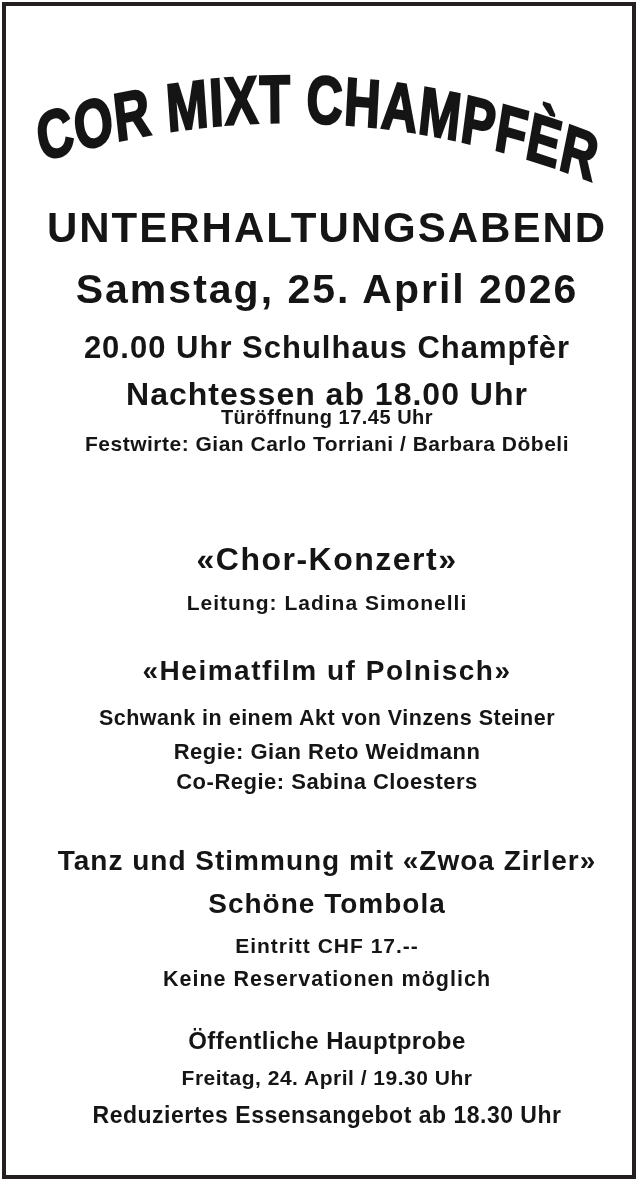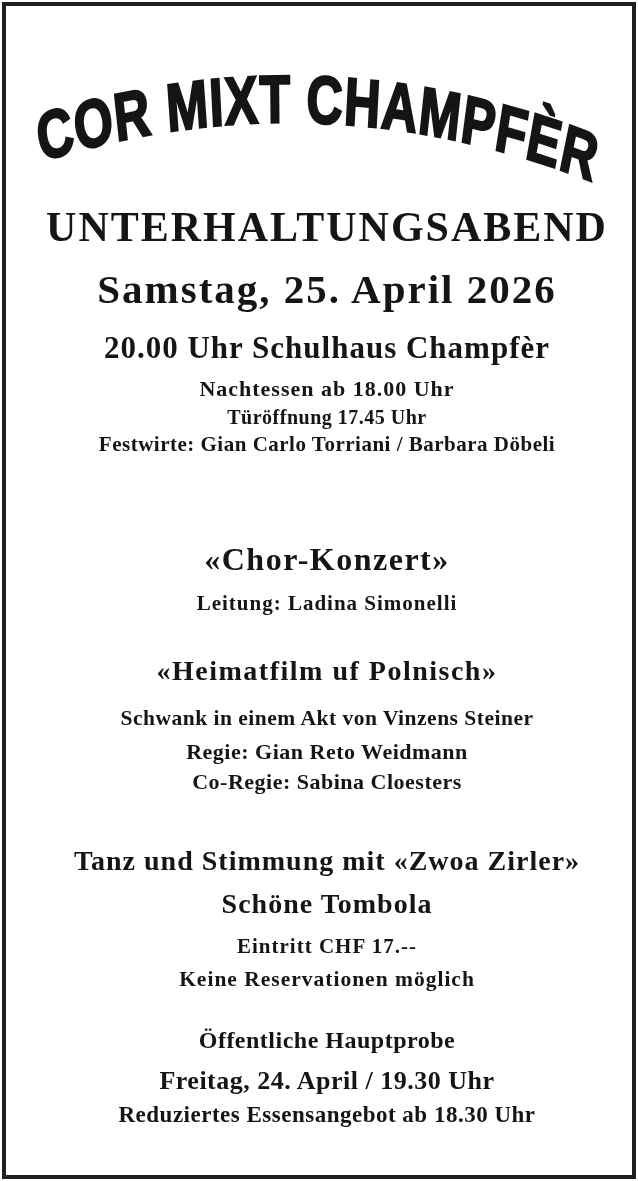--- a/index.html
+++ b/index.html
@@ -42,40 +42,39 @@
   }
   .l{
     position:absolute;
     left:16px;
     right:0;
     text-align:center;
     font-weight:bold;
     color:var(--ink);
     line-height:1.08;
     white-space:nowrap;
-    font-family:Liberation Serif, serif;
   }
   .headline     {top:205px;  font-size:42px;   letter-spacing:2px;}
   .date-line    {top:267px;  font-size:41px;   letter-spacing:2px;}
   .venue-line   {top:331px;  font-size:31px;   letter-spacing:1px;}
-  .dinner-line  {top:377px;  font-size:22px;   letter-spacing:1px;}
+  .dinner-line  {top:377px;  font-size:32px;   letter-spacing:1px;}
   .doors-line   {top:407px;  font-size:20px;   letter-spacing:0.5px;}
   .hosts-line   {top:433px;  font-size:21px;   letter-spacing:0.5px;}
   .concert-title{top:542px;  font-size:32px;   letter-spacing:1.5px;}
   .conductor    {top:592px;  font-size:21px;   letter-spacing:1px;}
   .play-title   {top:656px;  font-size:28px;   letter-spacing:1.5px;}
   .play-sub     {top:707px;  font-size:21.5px; letter-spacing:0.5px;}
   .director     {top:740px;  font-size:22px;   letter-spacing:0.5px;}
   .co-director  {top:770px;  font-size:22px;   letter-spacing:0.5px;}
   .dance-line   {top:846px;  font-size:28px;   letter-spacing:1px;}
   .tombola-line {top:889px;  font-size:28px;   letter-spacing:1px;}
   .admission    {top:935px;  font-size:21px;   letter-spacing:1px;}
   .reservation  {top:968px;  font-size:21.5px; letter-spacing:1px;}
   .probe-title  {top:1028px; font-size:24px;   letter-spacing:0.5px;text-align:center;}
-  .probe-date   {top:1067px; font-size:26px;   letter-spacing:0.5px;}
+  .probe-date   {top:1067px; font-size:21px;   letter-spacing:0.5px;}
   .probe-food   {top:1103px; font-size:23px;   letter-spacing:0.5px;}
 </style>
 </head>
 <body>
 
 <div>
 
   <div class="frame"></div>
 
   <svg class="arch-svg" viewBox="0 0 638 104" preserveAspectRatio="none" aria-hidden="false">

